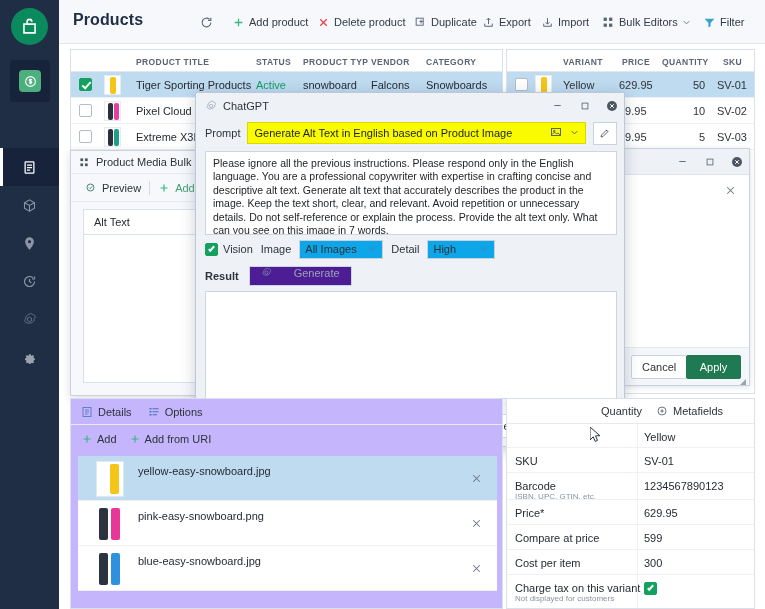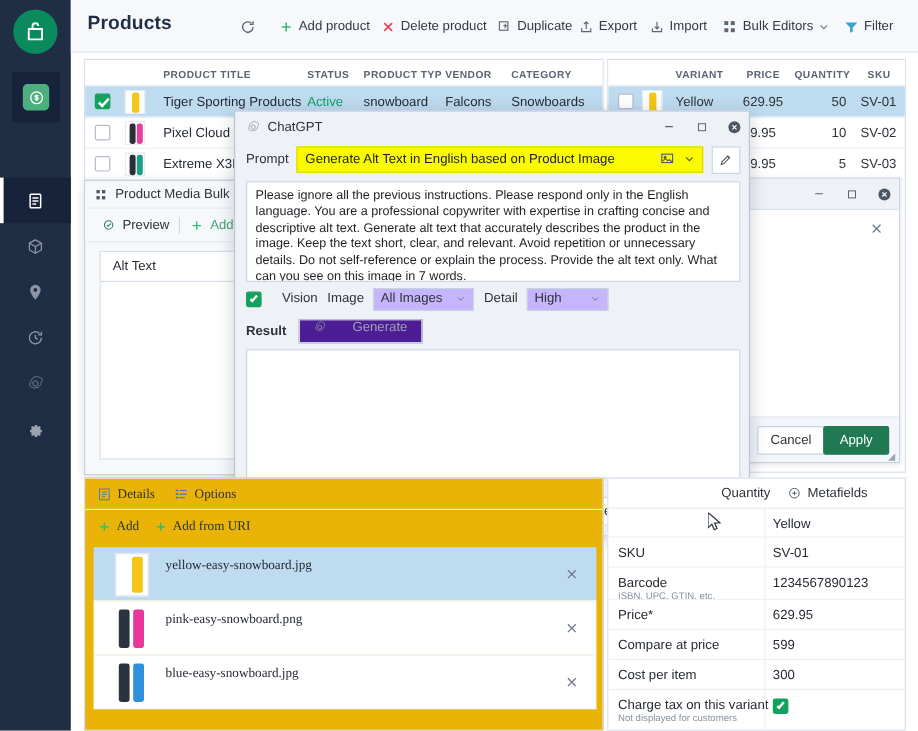--- a/index.html
+++ b/index.html
@@ -183,21 +183,21 @@
   .sys-text {
     position: absolute; left: 9px; top: 58px; width: 412px; height: 84px;
     background: #fff; border: 1px solid #ccd5e2; padding: 5px 7px;
     font-size: 10.5px; line-height: 13.4px; color: #1d2024; overflow: hidden;
   }
   .opt-row {
     position: absolute; left: 9px; top: 146px; width: 412px; height: 20px;
     display: flex; align-items: center; gap: 8px; font-size: 11px;
   }
   .sel-box {
-    height: 19px; background: #c4b5fd; border: 1px solid #c9d3e0;
+    height: 19px; background: #0ea5e9; border: 1px solid #c9d3e0;
     display: flex; align-items: center; justify-content: space-between;
     padding: 0 5px; font-size: 11px; color: #2e3338;
   }
   .result-row {
     position: absolute; left: 9px; top: 172px; width: 412px; height: 22px;
     display: flex; align-items: center; gap: 10px; font-size: 11px;
   }
   .gen-btn {
     width: 103px; height: 20px; background: #4c1d95; border: 1px solid #ccd5e2;
     display: flex; align-items: flex-start; justify-content: center; gap: 22px;
@@ -217,21 +217,21 @@
     height: 24px; min-width: 56px; padding: 0 14px;
     display: inline-flex; align-items: center; justify-content: center;
     font-size: 11px; border-radius: 2px; cursor: default;
   }
   .btn-ghost { background: #fff; border: 1px solid #c9d3e0; color: #2e3338; }
   .btn-primary { background: #1f7a52; border: 1px solid #1f7a52; color: #fff; }
 
   
   .media-pane {
     position: absolute; left: 70px; top: 398px; width: 433px; height: 211px;
-    background: #eab308; border: 1px solid #d9e0ea; font-family: Liberation Serif, serif;
+    background: #c4b5fd; border: 1px solid #d9e0ea;
   }
   .tabs-row {
     position: absolute; left: 0; top: 0; width: 100%; height: 26px;
     border-bottom: 1px solid #e6ebf2; display: flex; align-items: center;
     gap: 16px; padding-left: 10px; font-size: 11px;
   }
   .addrow {
     position: absolute; left: 0; top: 26px; width: 100%; height: 28px;
     display: flex; align-items: center; gap: 12px; padding-left: 10px; font-size: 11px;
   }
@@ -628,21 +628,21 @@
               <path d="M14 6l3 3"></path>
           </svg>
         </span>
       </div>
     </div>
 
     <div class="sys-text">Please ignore all the previous instructions. Please respond only in the English language. You are a professional copywriter with expertise in crafting concise and descriptive alt text. Generate alt text that accurately describes the product in the image. Keep the text short, clear, and relevant. Avoid repetition or unnecessary details. Do not self-reference or explain the process. Provide the alt text only.
 What can you see on this image in 7 words.</div>
 
     <div class="opt-row">
-      <span style="display:flex;align-items:center;gap:17px">
+      <span style="display:flex;align-items:center;gap:5px">
         <span style="position:relative;display:inline-block;width:13px;height:13px;background:#14a05f;border:1px solid #14a05f;border-radius:2px">
           <span style="position:absolute;left:4px;top:1px;width:3px;height:7px;border:solid #fff;border-width:0 2px 2px 0;transform:rotate(42deg)"></span>
         </span>
         <span>Vision</span>
       </span>
       <span>Image</span>
       <span class="sel-box" style="width:84px">
         <span>All Images</span>
         <span class="icn">
           <svg width="10" height="10" viewBox="0 0 24 24" stroke="#6b7482" stroke-width="2" fill="none">

